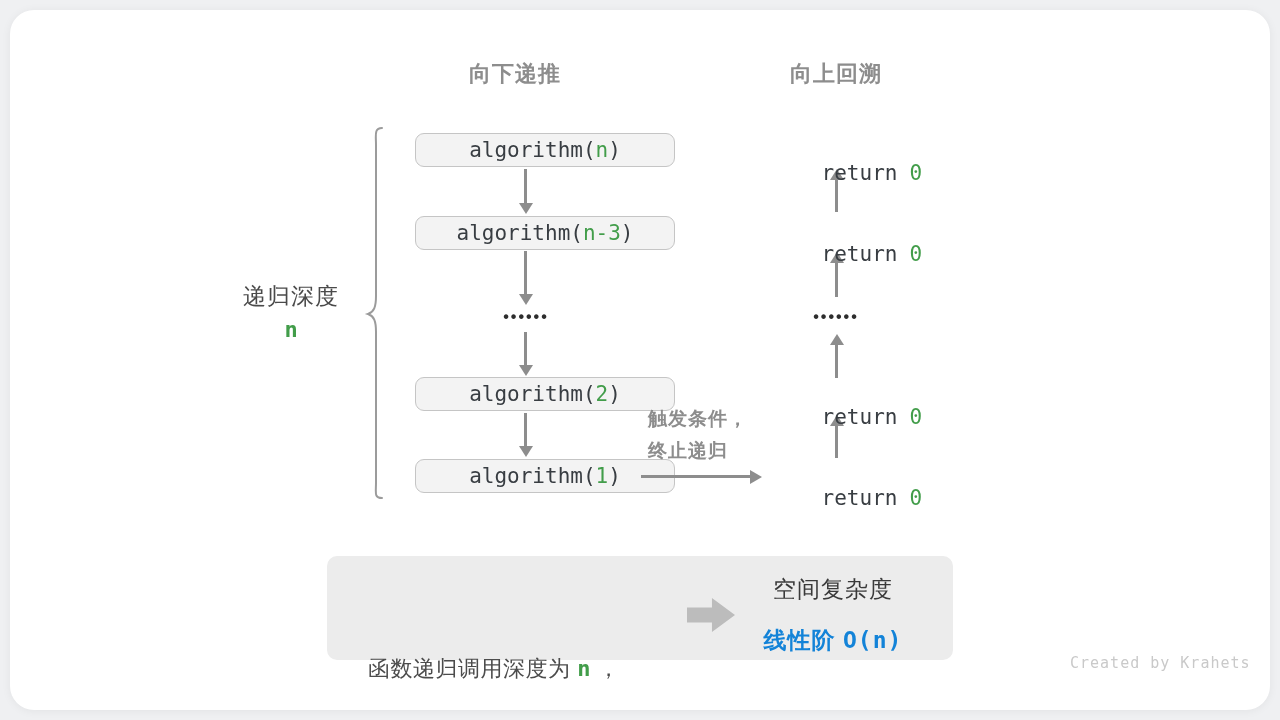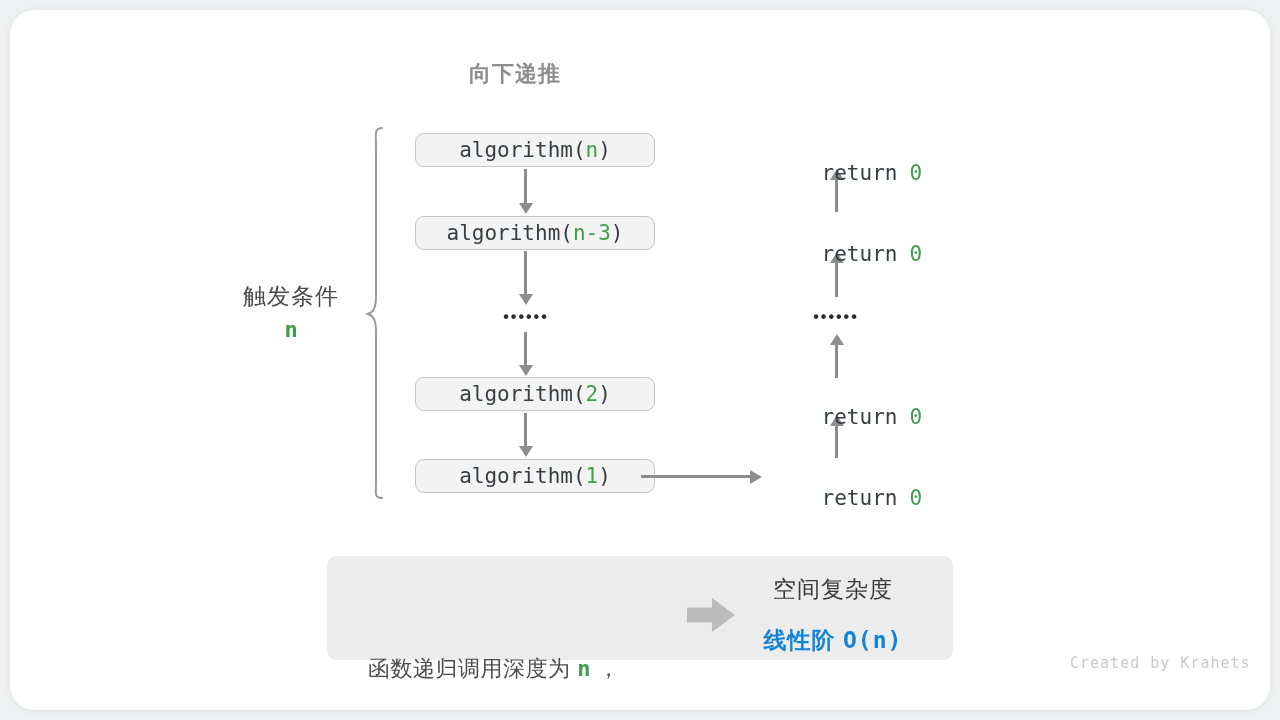--- a/index.html
+++ b/index.html
@@ -27,21 +27,21 @@
     font-size:23px; color:#4a4a4a; letter-spacing:1px;
   }
   .depth-value {
     position:absolute; left:221px; top:317px; width:140px; text-align:center;
     font-family:"DejaVu Sans Mono", monospace; font-size:22px; font-weight:700; color:#429d4a;
   }
   .brace { position:absolute; left:363px; top:126px; }
 
   
   .call-box {
-    position:absolute; left:415px; width:240px; height:34px;
+    position:absolute; left:415px; width:260px; height:34px;
     background:#f3f3f3; border:1.5px solid #c5c5c5; border-radius:9px;
     display:flex; align-items:center; justify-content:center;
     font-family:"DejaVu Sans Mono", monospace; font-size:21px; color:#383d42;
     white-space:pre;
   }
   .green { color:#429d4a; }
   .bold  { font-weight:700; }
 
   
   .return-row {
@@ -100,22 +100,23 @@
     font-family:"DejaVu Sans Mono", monospace; font-size:15px; color:#c9c9c9; letter-spacing:1px;
   }
 </style>
 </head>
 <body>
 
 <div class="canvas">
   <div class="card"></div>
 
   <div class="hdr hdr-down">向下递推</div>
-
-  <div class="depth-title">触发条件</div>
+  <div class="hdr hdr-up">向上回溯</div>
+
+  <div class="depth-title">递归深度</div>
   <div class="depth-value">n</div>
 
   <svg class="brace" width="22" height="374" viewBox="0 0 22 374">
     <path d="M19 2 C11 2 13 9 13 19 L13 170 C13 181 11 186 5 188 C11 190 13 195 13 206 L13 357 C13 367 11 372 19 372" stroke="#9b9b9b" stroke-width="2" fill="none" stroke-linecap="round"></path>
   </svg>
 
   <div class="call-box" style="top:133px">
     <span>algorithm(</span><span class="green">n</span><span>)</span>
   </div>
   <div class="call-box" style="top:216px">
@@ -176,20 +177,24 @@
   <div class="return-row" style="top:218px">
     <span>return</span><span class="green ret-val">0</span>
   </div>
   <div class="return-row" style="top:381px">
     <span>return</span><span class="green ret-val">0</span>
   </div>
   <div class="return-row" style="top:462px">
     <span>return</span><span class="green ret-val">0</span>
   </div>
 
+  <div class="trigger">
+    <div>触发条件，</div>
+    <div>终止递归</div>
+  </div>
 
   <div class="panel">
     <div class="panel-left">
       <div><span>函数递归调用深度为 </span><span class="green bold mono">n</span><span> ，</span></div>
       
     </div>
     <div class="block-arrow"></div>
     <div class="panel-right">
       <div class="pr-title">空间复杂度</div>
       <div class="pr-formula"><span>线性阶 </span><span class="mono">O(n)</span></div>

